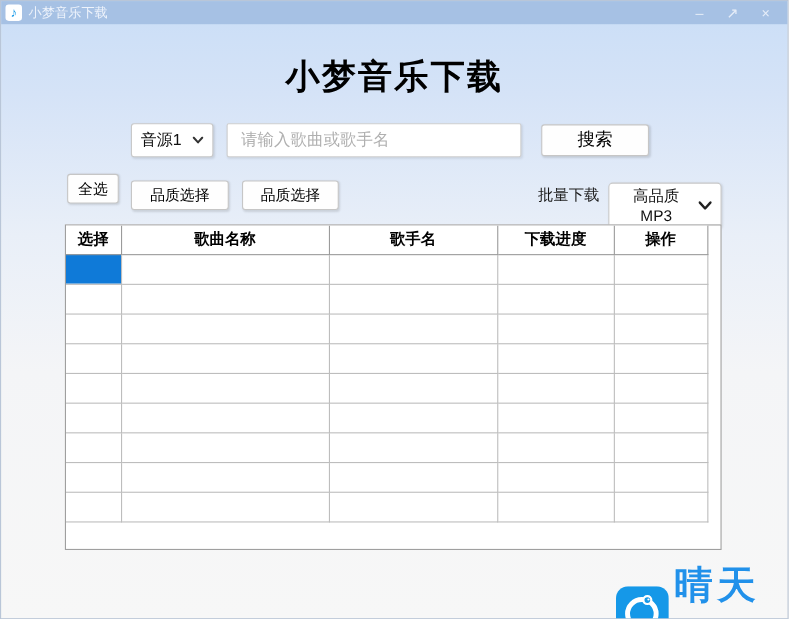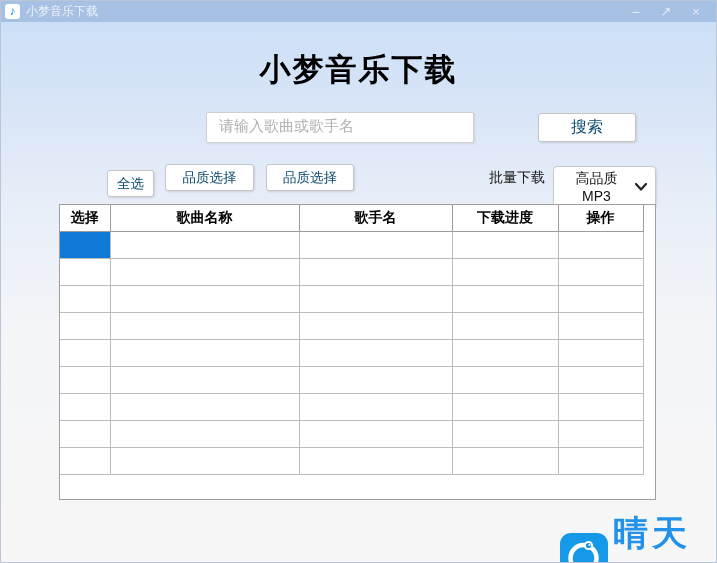--- a/index.html
+++ b/index.html
@@ -36,32 +36,32 @@
   .select-box{
     position:absolute;background:#fff;border:1px solid #c9c9c9;border-radius:3px;
     display:flex;align-items:center;justify-content:space-between;
     font-size:14.5px;color:#111;padding:0 8px;
     box-shadow:1px 1px 2px rgba(0,0,0,0.10);
   }
   #source-select{left:118px;top:111px;width:75px;height:31px;}
   #search-input{
     position:absolute;left:205px;top:111px;width:268px;height:31px;
     border:1px solid #cfcfcf;border-radius:2px;padding:0 12px;font-size:15px;
-    color:#ec4899;outline:none;box-shadow:1px 1px 2px rgba(0,0,0,0.08);font-family:Liberation Mono, monospace;
+    color:#ec4899;outline:none;box-shadow:1px 1px 2px rgba(0,0,0,0.08);
   }
   #search-input::placeholder{color:#b0b0b0;}
   .btn{
     position:absolute;background:#fefefe;border:1px solid #c6c6c6;border-radius:3px;
-    font-size:13.5px;color:#0c4a6e;cursor:default;
+    font-size:13.5px;color:#000000;cursor:default;
     box-shadow:1px 1px 2px rgba(0,0,0,0.12);
-    display:flex;align-items:center;justify-content:center;padding:1px;margin-left:46px;
+    display:flex;align-items:center;justify-content:center;padding:1px;
   }
   #search-button{left:491px;top:112px;width:98px;height:29px;font-size:16px;}
   
-  #select-all-button{left:60px;top:169px;width:47px;height:27px;}
+  #select-all-button{left:60px;top:157px;width:47px;height:27px;}
   #batch-download-button{left:118px;top:163px;width:89px;height:27px;}
   #download-dir-button{left:219px;top:163px;width:88px;height:27px;}
   .quality-label{
     position:absolute;left:488px;top:168px;font-size:14px;color:#1a1a1a;
   }
   #quality-select{left:552px;top:165px;width:103px;height:42px;border-radius:4px;font-size:14px;}
   .chevron{flex:0 0 auto;margin-left:4px;}
   
   .grid-container{
     position:absolute;left:58px;top:203px;width:597px;height:296px;
@@ -97,20 +97,26 @@
     <span class="title">小梦音乐下载</span>
     <div class="win-controls">
       <span>–</span>
       <span>↗</span>
       <span>×</span>
     </div>
   </div>
 
   <h1 class="page-title">小梦音乐下载</h1>
 
+  <div class="select-box" id="source-select">
+    <span>音源1</span>
+    <svg class="chevron" width="10" height="7" viewBox="0 0 10 7">
+        <polyline points="1,1 5,5.5 9,1" fill="none" stroke="#333" stroke-width="1.8" stroke-linecap="round" stroke-linejoin="round"></polyline>
+      </svg>
+  </div>
   <input id="search-input" value="" placeholder="请输入歌曲或歌手名" style="">
   <button class="btn" id="search-button">搜索</button>
 
   <button class="btn" id="select-all-button">全选</button>
   <button class="btn" id="batch-download-button">品质选择</button>
   <button class="btn" id="download-dir-button">品质选择</button>
   <span class="quality-label">批量下载</span>
   <div class="select-box" id="quality-select">
     <span style="flex:1;text-align:center;">高品质MP3</span>
     <svg class="chevron" width="12" height="8" viewBox="0 0 12 8">

